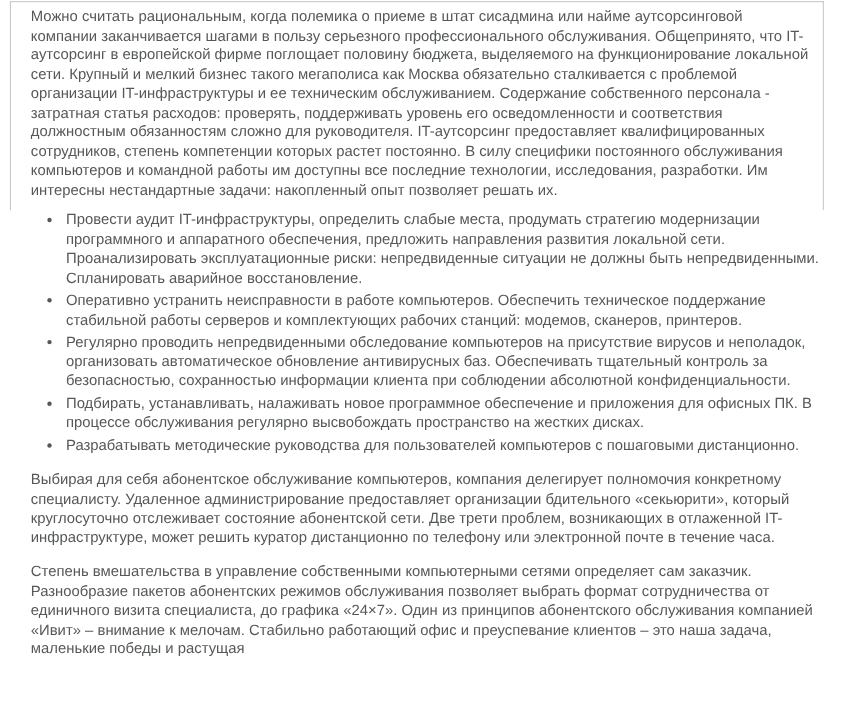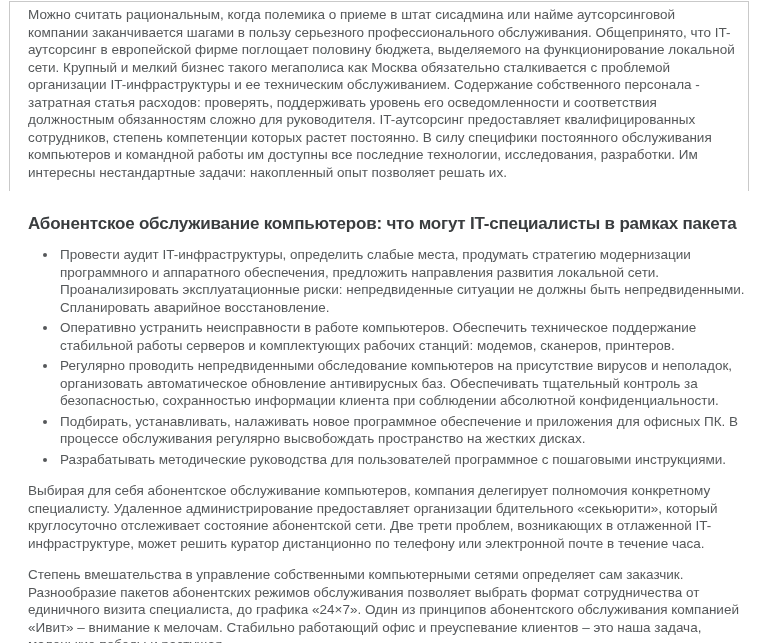--- a/index.html
+++ b/index.html
@@ -56,28 +56,27 @@
 </style>
 </head>
 <body>
 
 <div class="page">
 
   <div class="intro-panel">
     <p>Можно считать рациональным, когда полемика о приеме в штат сисадмина или найме аутсорсинговой компании заканчивается шагами в пользу серьезного профессионального обслуживания. Общепринято, что IT-аутсорсинг в европейской фирме поглощает половину бюджета, выделяемого на функционирование локальной сети. Крупный и мелкий бизнес такого мегаполиса как Москва обязательно сталкивается с проблемой организации IT-инфраструктуры и ее техническим обслуживанием. Содержание собственного персонала - затратная статья расходов: проверять, поддерживать уровень его осведомленности и соответствия должностным обязанностям сложно для руководителя. IT-аутсорсинг предоставляет квалифицированных сотрудников, степень компетенции которых растет постоянно. В силу специфики постоянного обслуживания компьютеров и командной работы им доступны все последние технологии, исследования, разработки. Им интересны нестандартные задачи: накопленный опыт позволяет решать их.</p>
   </div>
 
-  <h2 class="section-heading">Абонентское обслуживание компьютеров: что могут IT-специалисты в рамках пакета</h2>
 
   <ul class="service-list">
     <li>Провести аудит IT-инфраструктуры, определить слабые места, продумать стратегию модернизации программного и аппаратного обеспечения, предложить направления развития локальной сети. Проанализировать эксплуатационные риски: непредвиденные ситуации не должны быть непредвиденными. Спланировать аварийное восстановление.</li>
     <li>Оперативно устранить неисправности в работе компьютеров. Обеспечить техническое поддержание стабильной работы серверов и комплектующих рабочих станций: модемов, сканеров, принтеров.</li>
     <li>Регулярно проводить непредвиденными обследование компьютеров на присутствие вирусов и неполадок, организовать автоматическое обновление антивирусных баз. Обеспечивать тщательный контроль за безопасностью, сохранностью информации клиента при соблюдении абсолютной конфиденциальности.</li>
     <li>Подбирать, устанавливать, налаживать новое программное обеспечение и приложения для офисных ПК. В процессе обслуживания регулярно высвобождать пространство на жестких дисках.</li>
-    <li>Разрабатывать методические руководства для пользователей программное с пошаговыми инструкциями.</li>
+    <li>Разрабатывать методические руководства для пользователей компьютеров с пошаговыми дистанционно.</li>
   </ul>
 
   <p class="body-paragraph">Выбирая для себя абонентское обслуживание компьютеров, компания делегирует полномочия конкретному специалисту. Удаленное администрирование предоставляет организации бдительного «секьюрити», который круглосуточно отслеживает состояние абонентской сети. Две трети проблем, возникающих в отлаженной IT-инфраструктуре, может решить куратор дистанционно по телефону или электронной почте в течение часа.</p>
 
 
   <p class="body-paragraph">Степень вмешательства в управление собственными компьютерными сетями определяет сам заказчик. Разнообразие пакетов абонентских режимов обслуживания позволяет выбрать формат сотрудничества от единичного визита специалиста, до графика «24×7». Один из принципов абонентского обслуживания компанией «Ивит» – внимание к мелочам. Стабильно работающий офис и преуспевание клиентов – это наша задача, маленькие победы и растущая</p>
 
 </div>
 
 </body></html>

